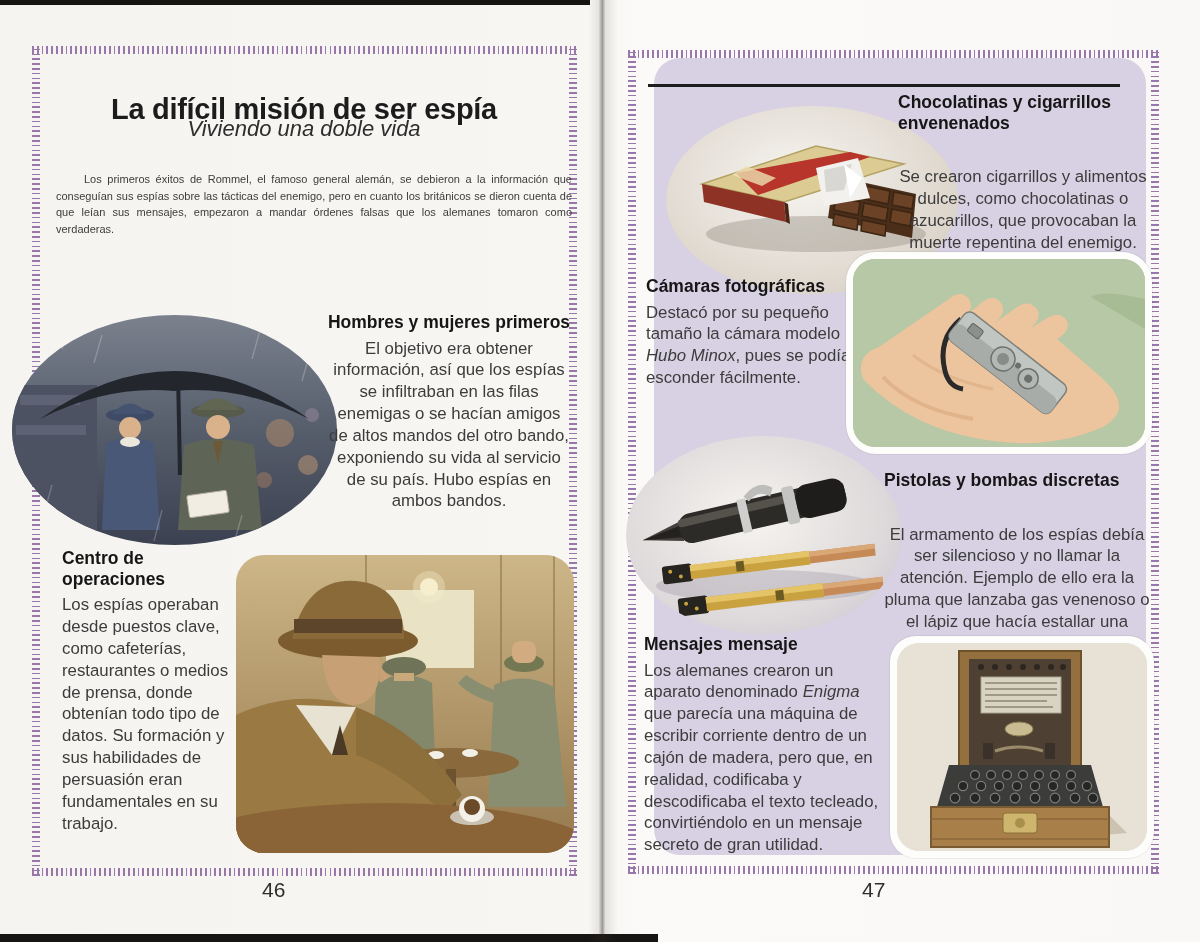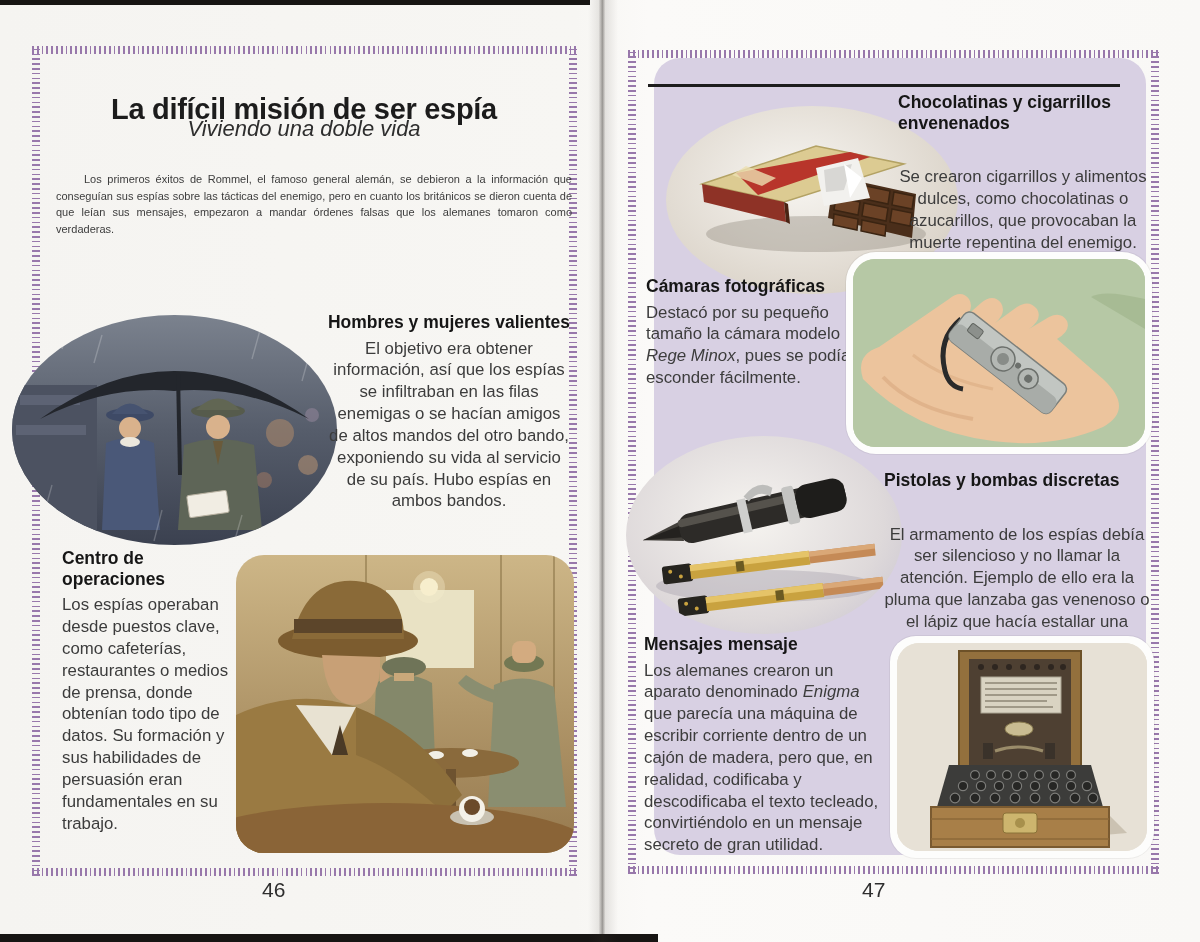--- a/index.html
+++ b/index.html
@@ -109,21 +109,21 @@
           <line x1="40" y1="170" x2="30" y2="206"></line>
         <line x1="300" y1="180" x2="290" y2="214"></line>
           <line x1="150" y1="195" x2="142" y2="226"></line>
         <line x1="230" y1="200" x2="222" y2="228"></line>
           <line x1="90" y1="20" x2="82" y2="48"></line>
       </g>
     </svg>
   </div>
 
   <div class="valientes">
-    <div class="sec-heading">Hombres y mujeres valientes</div>
+    <div class="sec-heading">Hombres y mujeres primeros</div>
     <div class="sec-body">El objetivo era obtener información, así que los espías se infiltraban en las filas enemigas o se hacían amigos de altos mandos del otro bando, exponiendo su vida al servicio de su país. Hubo espías en ambos bandos.</div>
   </div>
 
   <div class="centro">
     <div class="sec-heading">Centro de operaciones</div>
     <div class="sec-body">Los espías operaban desde puestos clave, como cafeterías, restaurantes o medios de prensa, donde obtenían todo tipo de datos. Su formación y sus habilidades de persuasión eran fundamentales en su trabajo.</div>
   </div>
 
   <div class="img-frame rounded" style="left:236px;top:555px;width:338px;height:298px;">
     <svg width="338" height="298" viewBox="0 0 338 298" preserveAspectRatio="none">
@@ -215,21 +215,21 @@
     </svg>
   </div>
 
   <div class="rp-sec rp-center" style="left:898px;top:92px;width:250px;">
     <div class="sec-heading">Chocolatinas y cigarrillos envenenados</div>
     <div class="sec-body">Se crearon cigarrillos y alimentos dulces, como chocolatinas o azucarillos, que provocaban la muerte repentina del enemigo.</div>
   </div>
 
   <div class="rp-sec" style="left:646px;top:276px;width:216px;">
     <div class="sec-heading">Cámaras fotográficas</div>
-    <div class="sec-body"><span>Destacó por su pequeño tamaño la cámara modelo </span><span class="it">Rege Minox</span><span>, pues se podía esconder fácilmente.</span></div>
+    <div class="sec-body"><span>Destacó por su pequeño tamaño la cámara modelo </span><span class="it">Hubo Minox</span><span>, pues se podía esconder fácilmente.</span></div>
   </div>
 
   <div class="img-frame white-border" style="left:846px;top:252px;width:306px;height:202px;border-radius:30px;">
     <div class="inner" style="background:#b6c8a5;">
     <svg width="292" height="188" viewBox="0 0 292 188" preserveAspectRatio="none">
       <rect width="292" height="188" fill="#b6c8a5"></rect>
       <path d="M292,40 Q250,30 238,38 L292,70 Z" fill="#a7bb94"></path>
 
       <path d="M10,120 Q2,96 26,88 L96,40 Q108,30 116,40 Q122,50 110,60 L128,44 Q140,34 148,44 Q154,54 142,64 L164,48 Q176,40 184,50 Q190,60 176,70 L196,58 Q208,52 214,62 Q218,72 204,80 L250,120 Q282,150 250,168 Q200,190 140,182 Q60,172 10,120 Z" fill="#ecc49d"></path>
       <path d="M30,118 Q60,150 120,160" stroke="#d8a87e" stroke-width="4" fill="none" opacity="0.6"></path>

